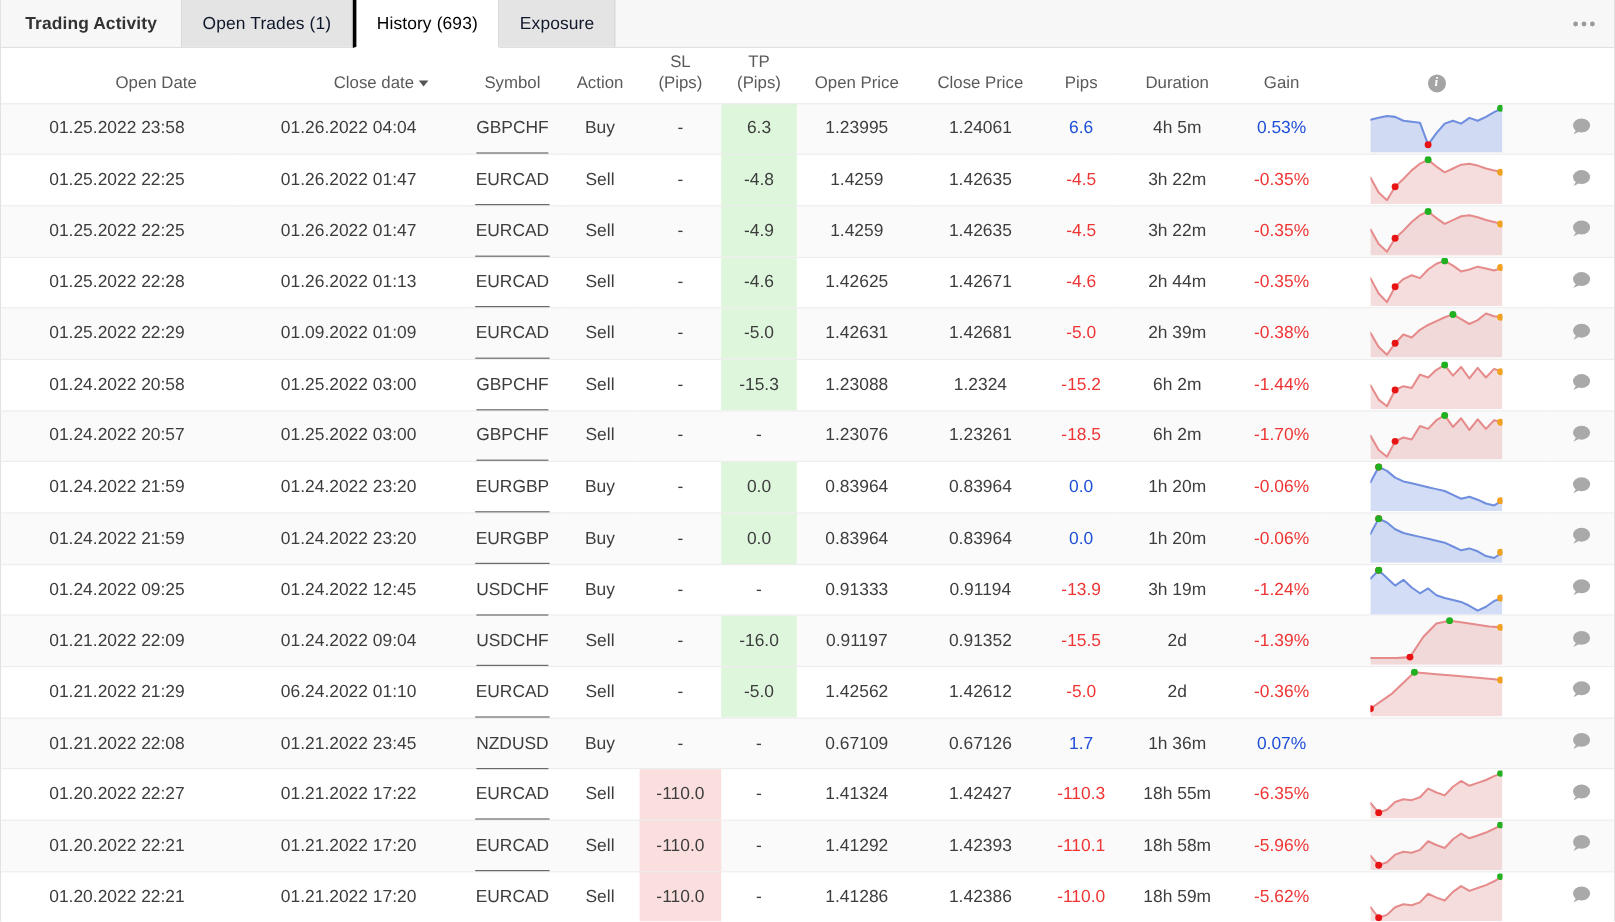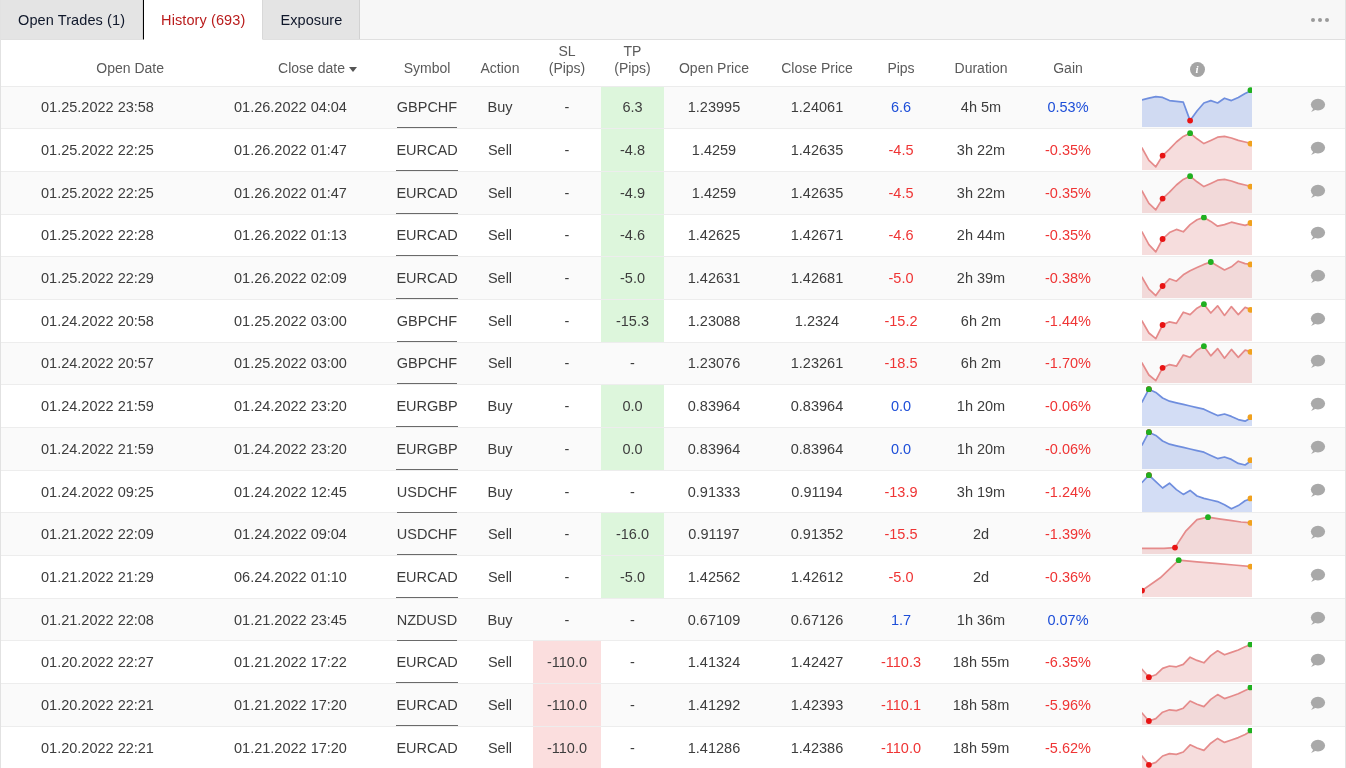--- a/index.html
+++ b/index.html
@@ -46,23 +46,23 @@
     letter-spacing: .1px;
   }
   .tab.first {
     background: #f7f7f7;
     font-weight: bold;
     color: #333333;
     padding: 0 20px;
   }
   .tab.active {
     background: #ffffff;
-    color: #b91c1c;
+    color: #000000;
     border-right: 1px solid #d8d8d8;
-    border-left: 1px solid #000000;
+    border-left: 3px solid #000000;
     margin-bottom: -1px;
     border-bottom: 1px solid #ffffff;
   }
   .tabfill {
     flex: 1;
     background: #f7f7f7;
     border-bottom: 0;
   }
   .dots-btn {
     position: absolute;
@@ -169,20 +169,23 @@
   
   .spark { display: block; margin: 0 auto; }
   .note-icon { display: inline-block; width: 19px; height: 15px; }
 </style>
 </head>
 <body>
 
 <div id="app">
 
   <div class="tabbar">
+    <div class="tab first">
+      <span>Trading Activity</span>
+    </div>
     <div class="tab">
       <span>Open Trades (1)</span>
     </div>
     <div class="tab active">
       <span>History (693)</span>
     </div>
     <div class="tab">
       <span>Exposure</span>
     </div>
     <div class="tabfill"></div>
@@ -337,21 +340,21 @@
                 <circle cx="108.5" cy="8.0" r="2.9" fill="#f0a11e"></circle>
               </svg>
             </td>
             <td class="c-note"><span><svg class="note-icon" viewBox="0 0 20 16">
                   <ellipse cx="10.5" cy="7" rx="7.6" ry="6.2" fill="#a9a9a9"></ellipse>
                   <path d="M5.6 11.2 L3.2 15 L8 12.6 Z" fill="#a9a9a9"></path>
                 </svg></span></td>
           </tr>
           <tr class="odd">
             <td class="c-open">01.25.2022 22:29</td>
-            <td class="c-close">01.26.2022 02:09</td>
+            <td class="c-close">01.09.2022 01:09</td>
             <td class="c-symbol"><span class="sym">EURCAD</span></td>
             <td class="c-action">Sell</td>
             <td class="c-sl">-</td>
             <td class="c-tp cell-green">-5.0</td>
             <td class="c-oprice">1.42631</td>
             <td class="c-cprice">1.42681</td>
             <td class="c-pips"><span class="neg">-5.0</span></td>
             <td class="c-dur">2h 39m</td>
             <td class="c-gain"><span class="neg">-0.38%</span></td>
             <td class="c-chart">

